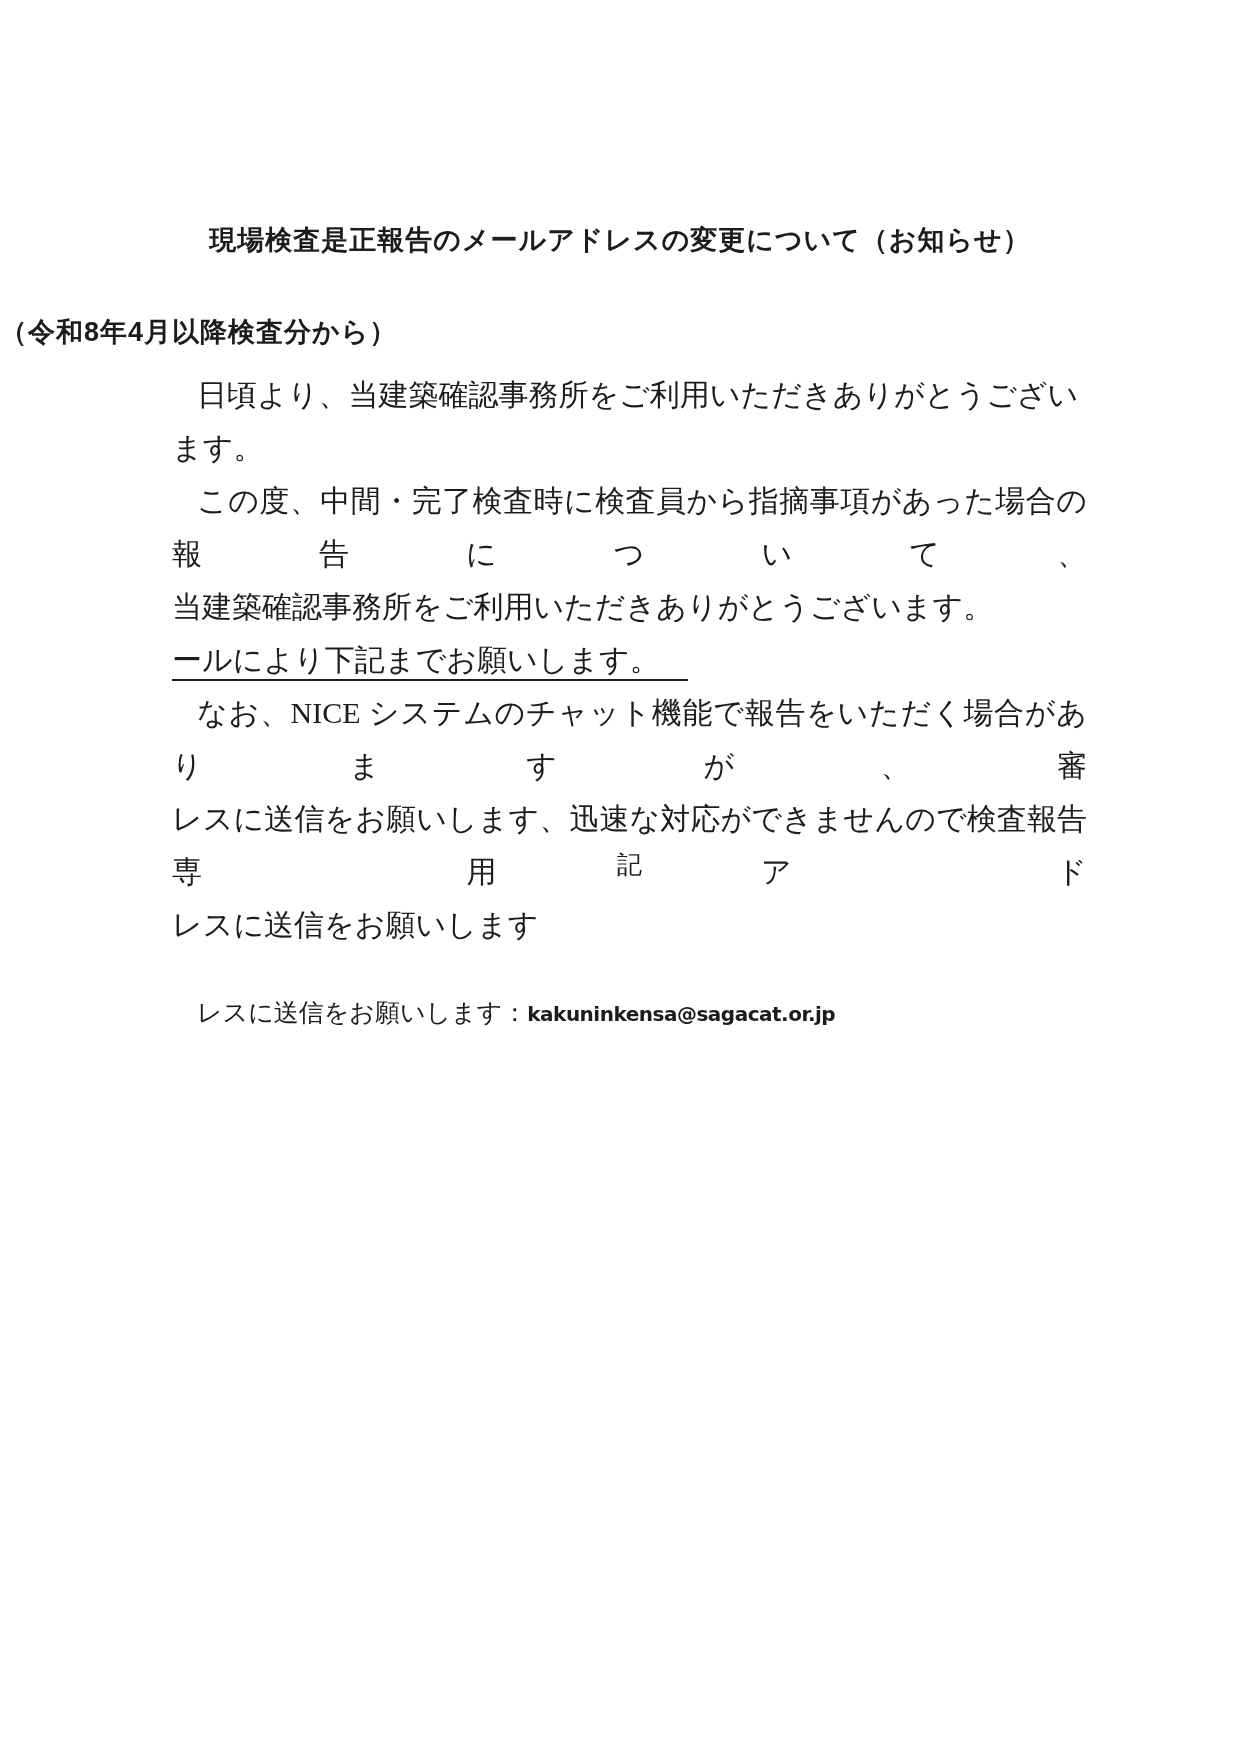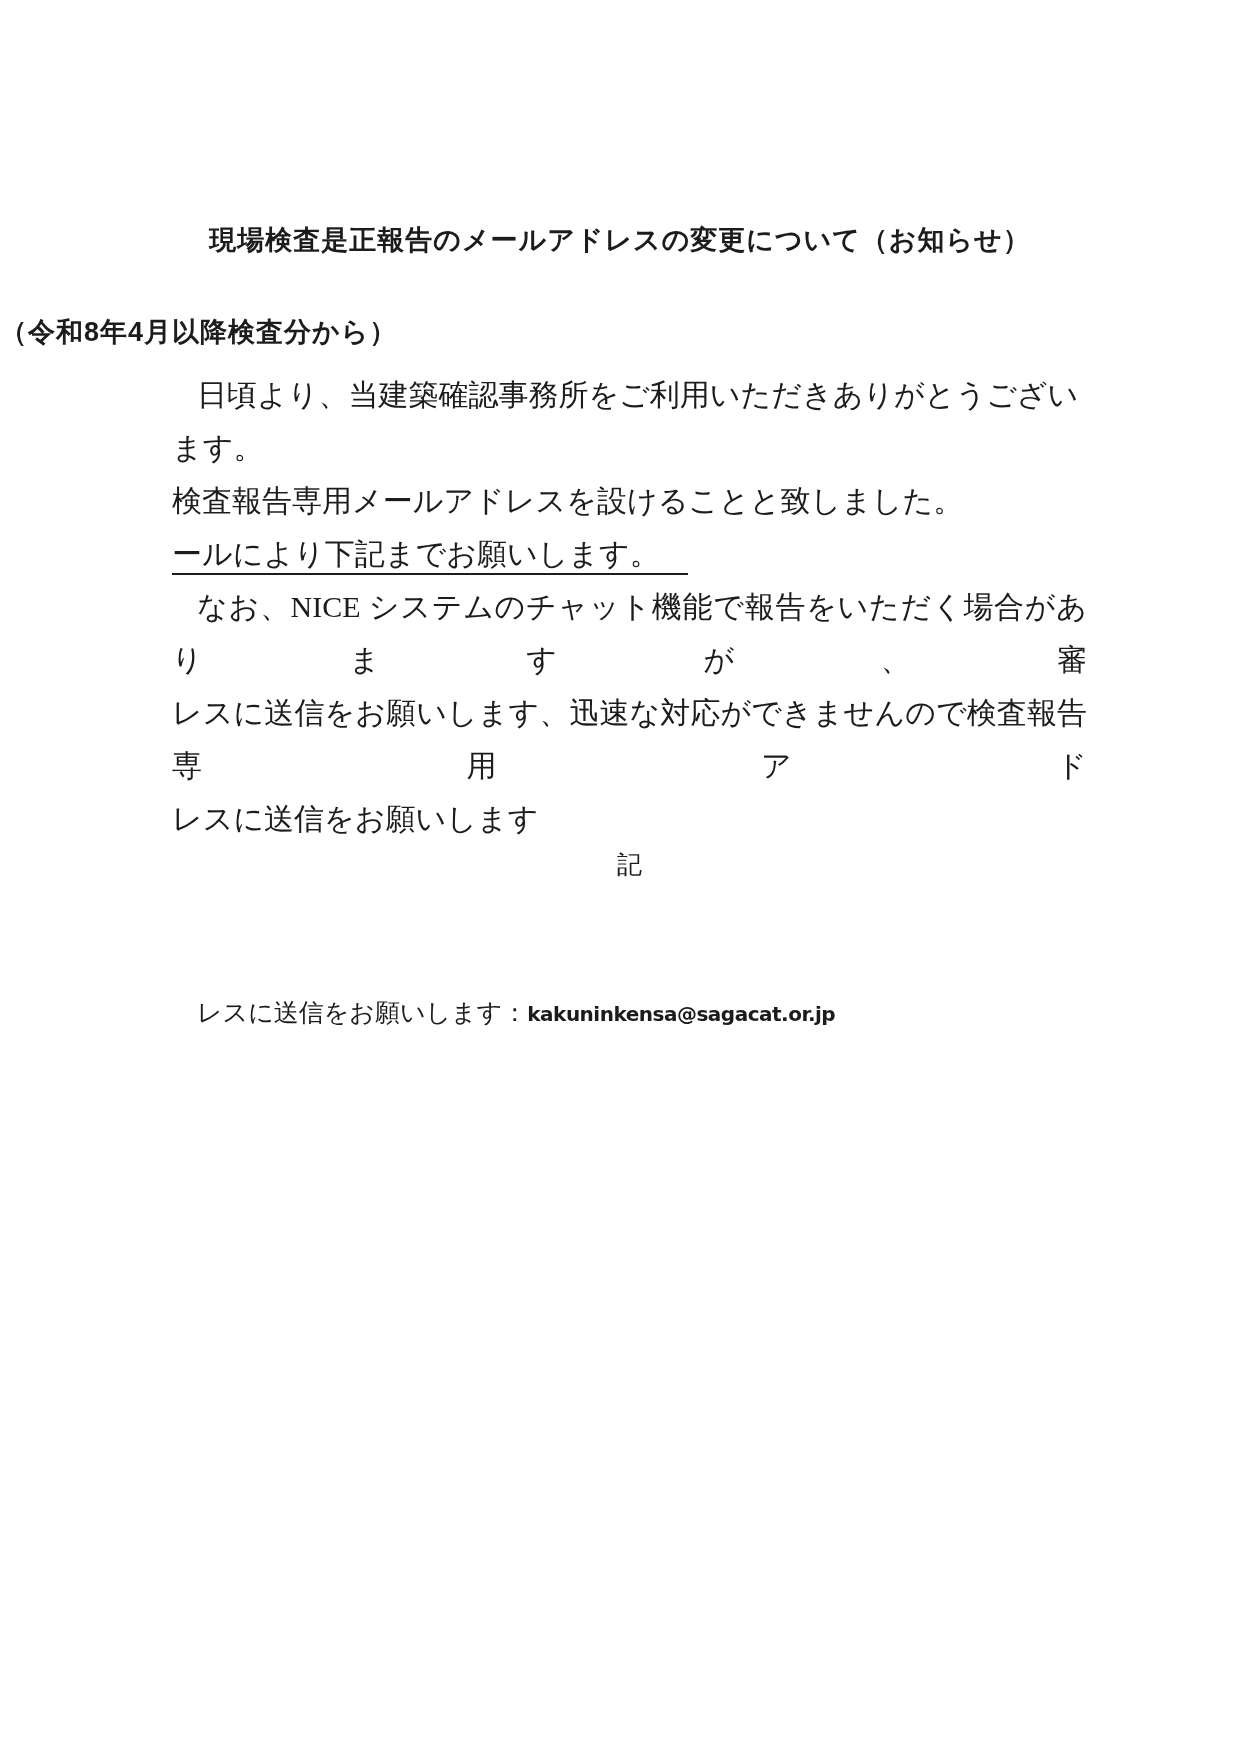--- a/index.html
+++ b/index.html
@@ -82,22 +82,23 @@
 <div class="page">
 
   <div class="doc-title">現場検査是正報告のメールアドレスの変更について（お知らせ）</div>
 
   <div class="doc-subtitle">（令和8年4月以降検査分から）</div>
 
   <div class="body-block">
 
     <div class="line indent">日頃より、当建築確認事務所をご利用いただきありがとうございます。</div>
 
+    <div class="line jline indent">この度、中間・完了検査時に検査員から指摘事項があった場合の報告について、</div>
 
-    <div class="line">検査報告専用メールアドレスを設けることと致しました。</div>
+    <div class="line">当建築確認事務所をご利用いただきありがとうございます。</div>
 
 
     <div class="line"><span class="u u-ext">ールにより下記までお願いします。</span></div>
 
     <div class="line jline indent">なお、NICE システムのチャット機能で報告をいただく場合がありますが、審</div>
 
     <div class="line jline">レスに送信をお願いします、迅速な対応ができませんので検査報告専用アド</div>
 
     <div class="line">レスに送信をお願いします</div>
 

